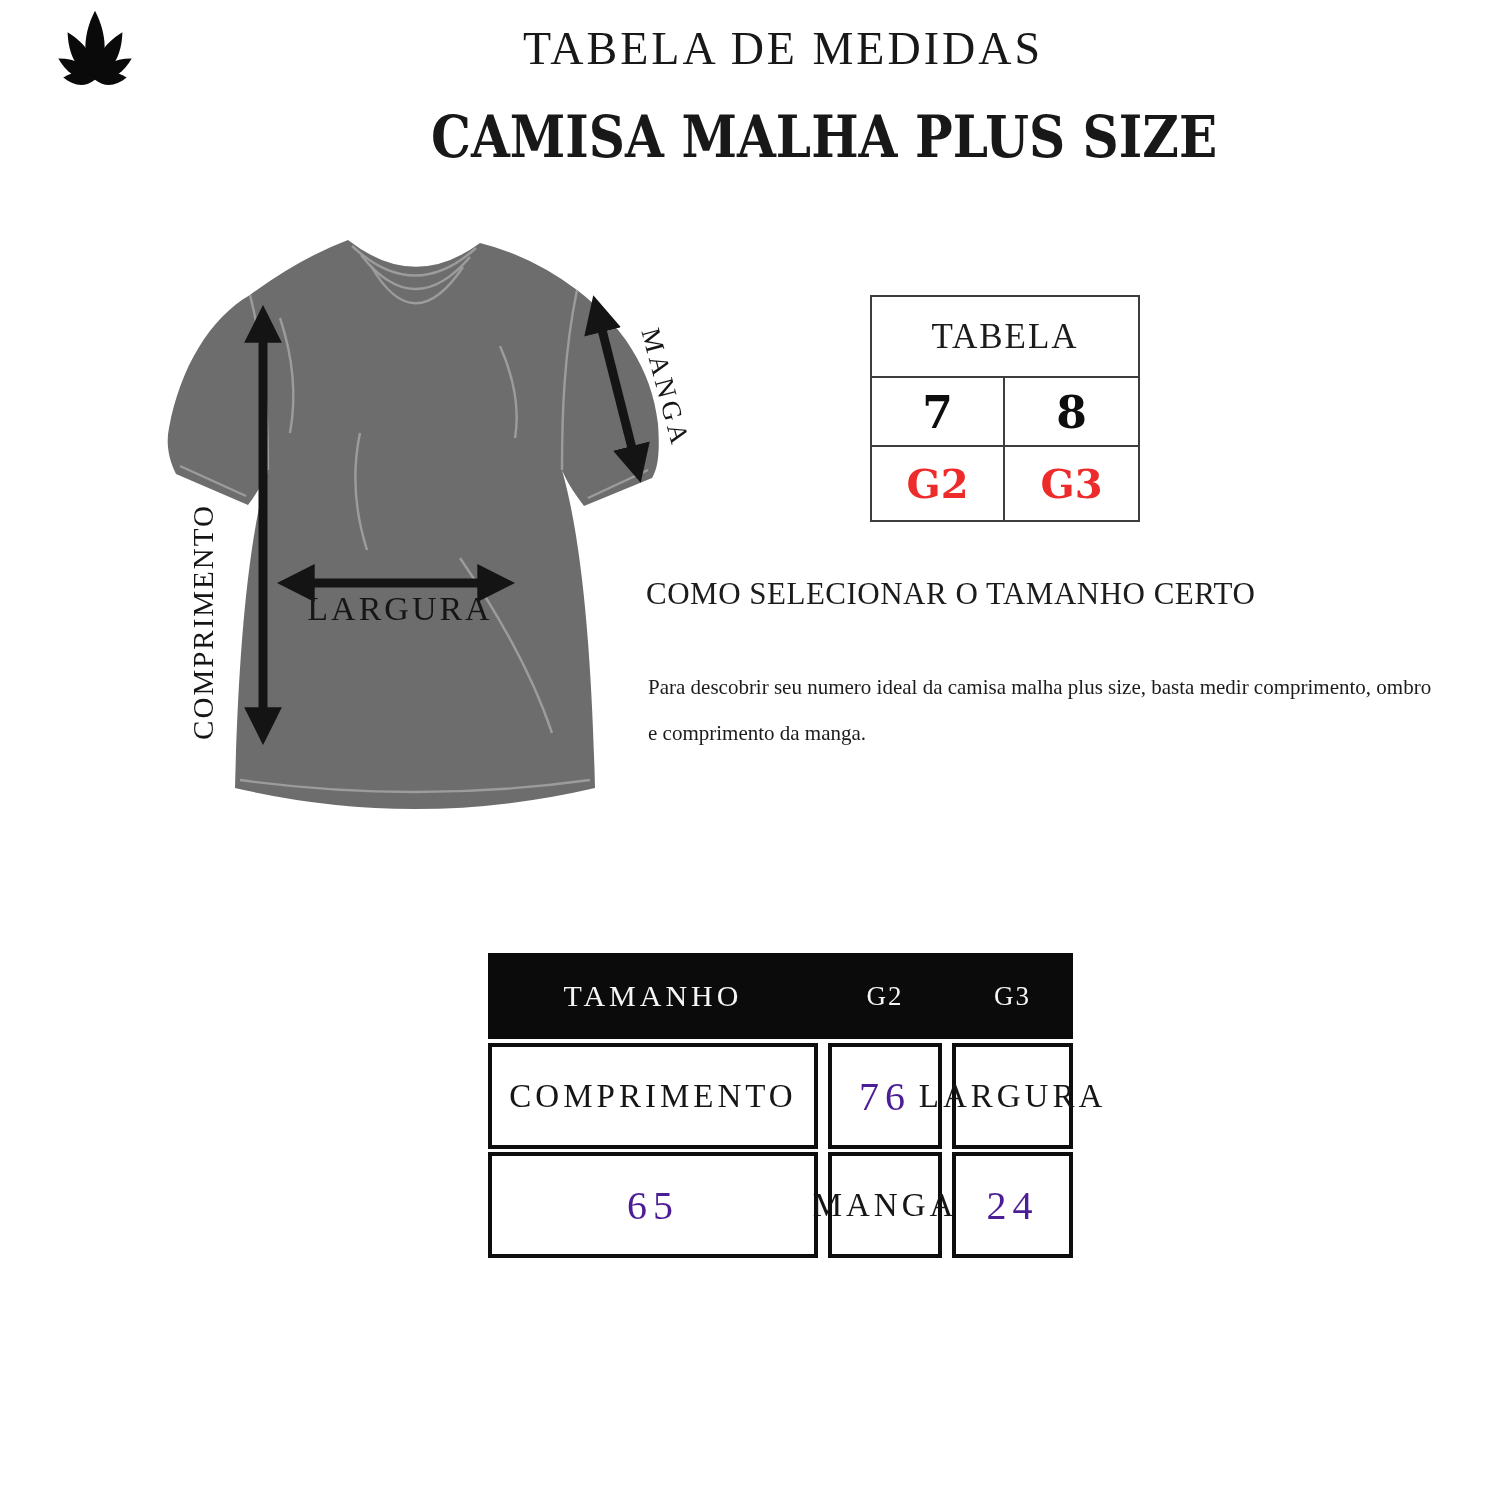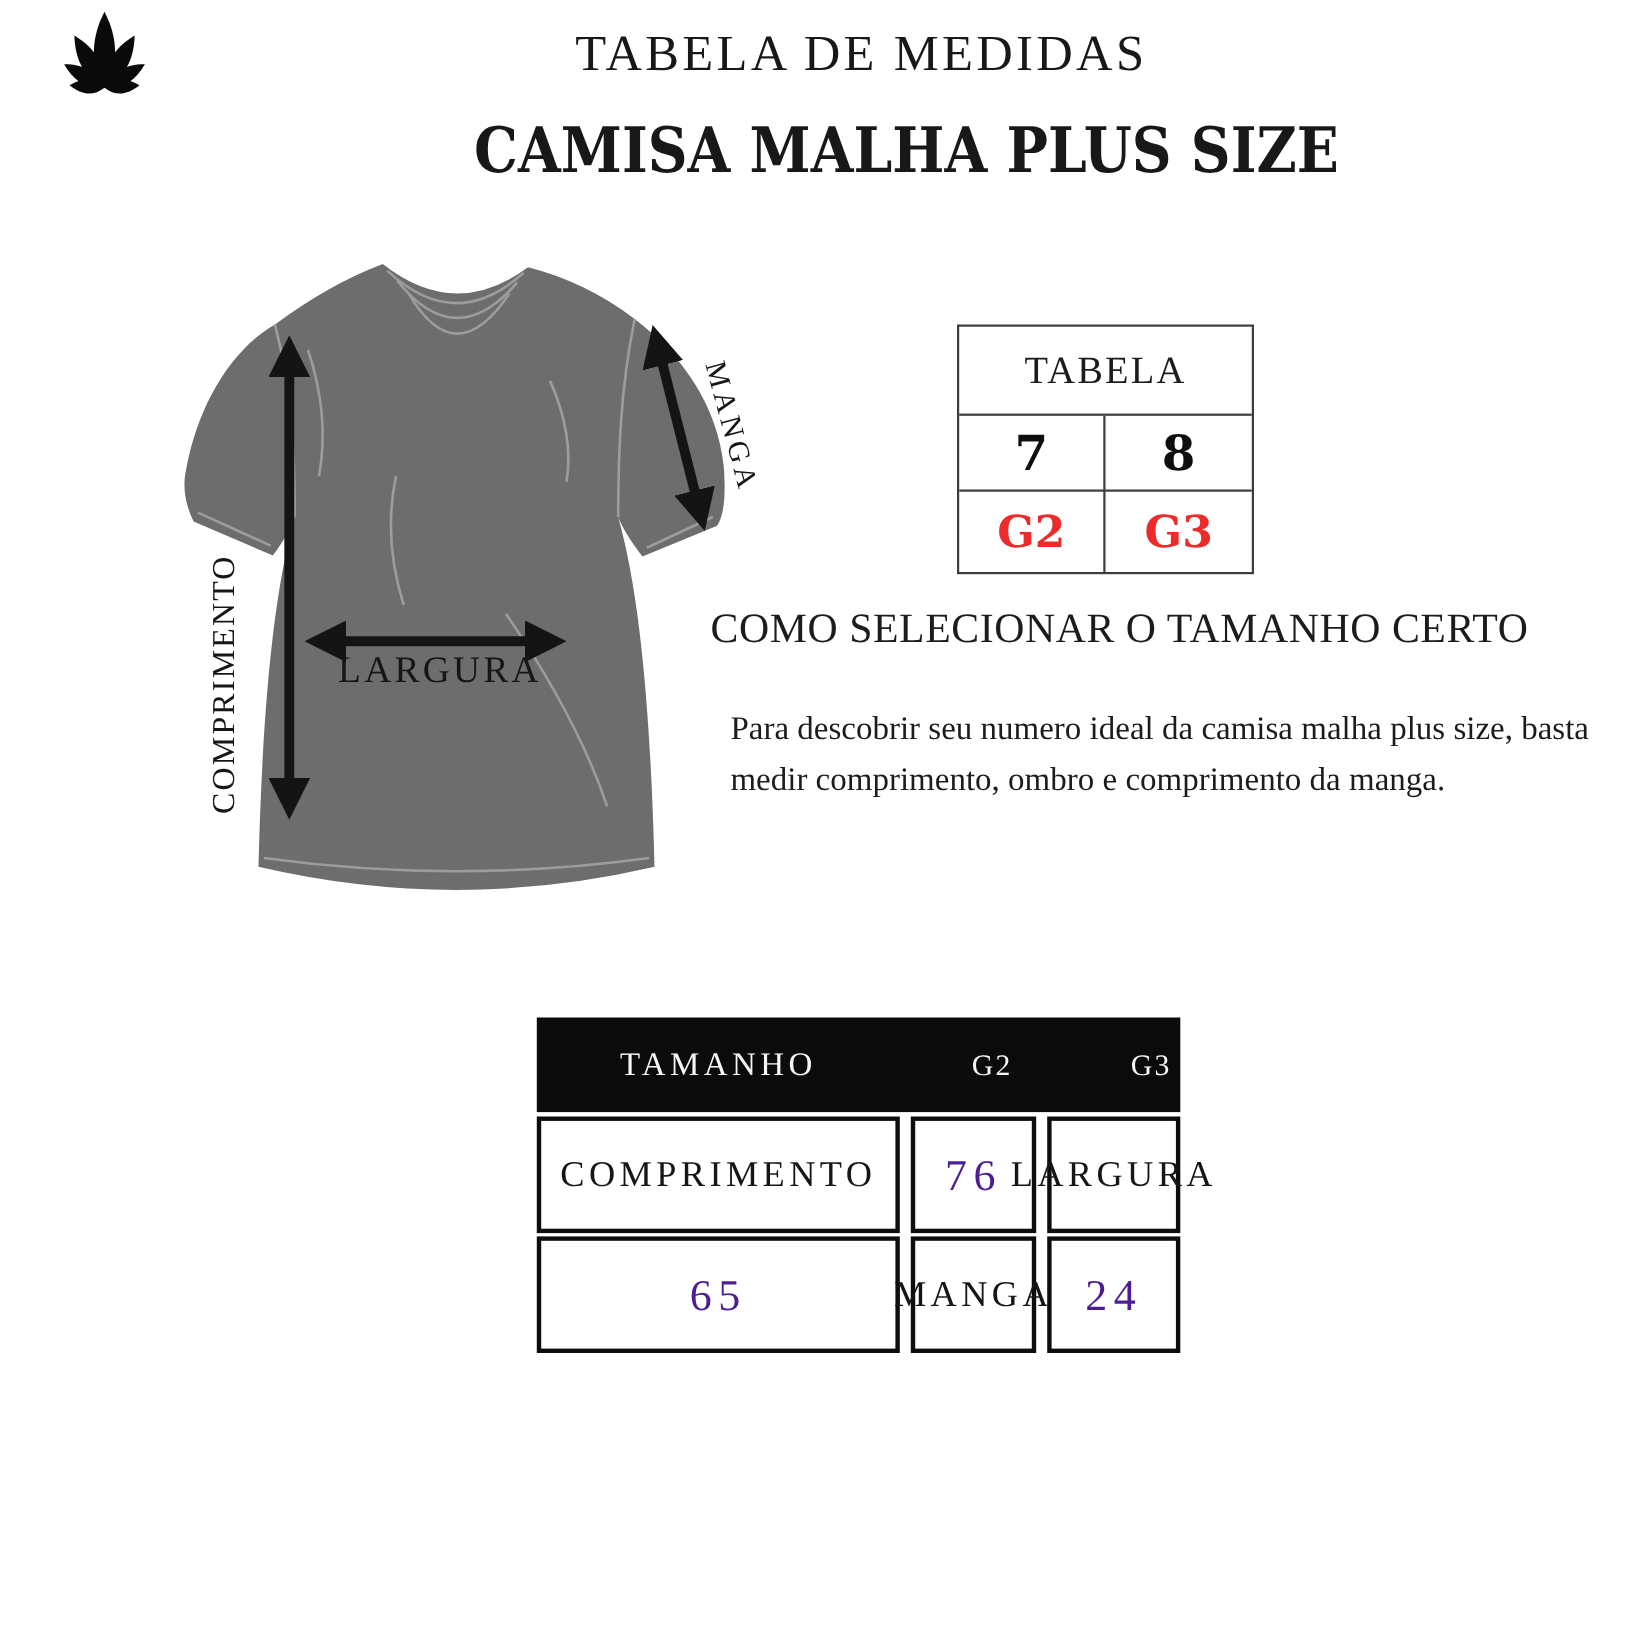--- a/index.html
+++ b/index.html
@@ -26,29 +26,29 @@
   .mini-table .mt-head{grid-column:1/3;border-bottom:2px solid #3d3d3d;
               display:flex;align-items:center;justify-content:center;
               font-size:35px;letter-spacing:2px;color:#1c1c1c;}
   .mini-table .mt-cell{display:flex;align-items:center;justify-content:center;box-sizing:border-box;}
   .mini-table .mt-num{font-family:"DejaVu Serif",serif;font-weight:bold;font-size:44px;color:#0e0e0e;}
   .mini-table .mt-size{font-family:"DejaVu Serif",serif;font-weight:bold;font-size:40px;color:#ee2b2b;}
   .mini-table .col-l{border-right:2px solid #3d3d3d;}
   .mini-table .row-mid{border-bottom:2px solid #3d3d3d;}
 
   
-  .howto-heading{position:absolute;left:646px;top:550px;width:800px;
-                 font-size:38px;letter-spacing:0.5px;color:#1c1c1c;white-space:nowrap;}
-  .howto-body{position:absolute;left:648px;top:640px;width:790px;
-              font-size:30px;line-height:46px;color:#1c1c1c;margin-left:16px;}
+  .howto-heading{position:absolute;left:646px;top:576px;width:800px;
+                 font-size:31px;letter-spacing:0.5px;color:#1c1c1c;white-space:nowrap;}
+  .howto-body{position:absolute;left:648px;top:664px;width:790px;
+              font-size:21px;line-height:46px;color:#1c1c1c;}
 
   
   .meas-table{position:absolute;left:488px;top:925px;width:585px;}
-  .meas-header{display:grid;grid-template-columns:330px 114px 121px;column-gap:27px;
-               height:86px;background:#0b0b0b;align-items:center;}
+  .meas-header{display:grid;grid-template-columns:330px 114px 121px;column-gap:10px;
+               height:86px;background:#0b0b0b;align-items:center;margin-top:28px;}
   .meas-header .hcell{display:flex;align-items:center;justify-content:center;color:#f5f5f5;}
   .meas-header .hlabel{font-size:30px;letter-spacing:4px;}
   .meas-header .hsize{font-size:27px;letter-spacing:2px;}
   .meas-body{margin-top:4px;display:grid;grid-template-columns:330px 114px 121px;
              column-gap:10px;row-gap:3px;grid-auto-rows:106px;}
   .meas-body .cell{border:4px solid #0d0d0d;background:#fff;box-sizing:border-box;
                    display:flex;align-items:center;justify-content:center;}
   .meas-body .rlabel{font-size:33px;letter-spacing:4px;color:#161616;}
   .meas-body .rval{font-size:40px;letter-spacing:6px;color:#4c1d95;}
 </style>

